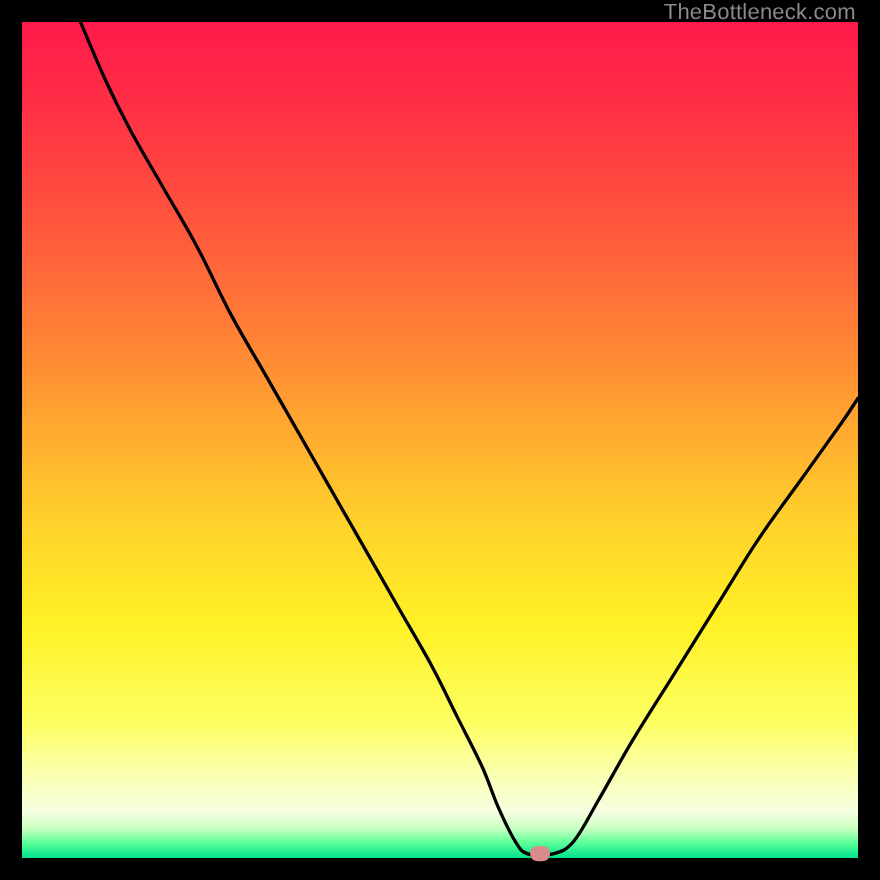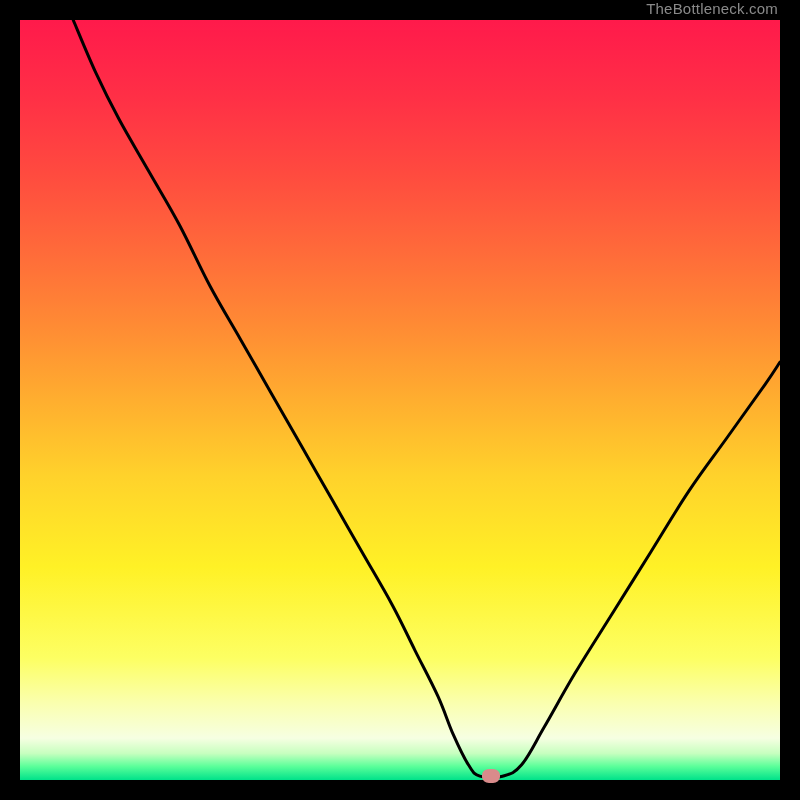--- a/index.html
+++ b/index.html
@@ -24,21 +24,21 @@
     left: 0;
     top: 0;
     width: 760px;
     height: 760px;
   }
   .watermark {
     position: absolute;
     top: 0px;
     right: 22px;
     color: #8a8a8a;
-    font-size: 15px;
+    font-size: 20px;
     font-weight: 500;
     letter-spacing: 0.2px;
   }
   .marker {
     position: absolute;
     width: 18px;
     height: 14px;
     border-radius: 7px / 6px;
     background: #d98b8b;
     transform: translate(-50%, -50%);

